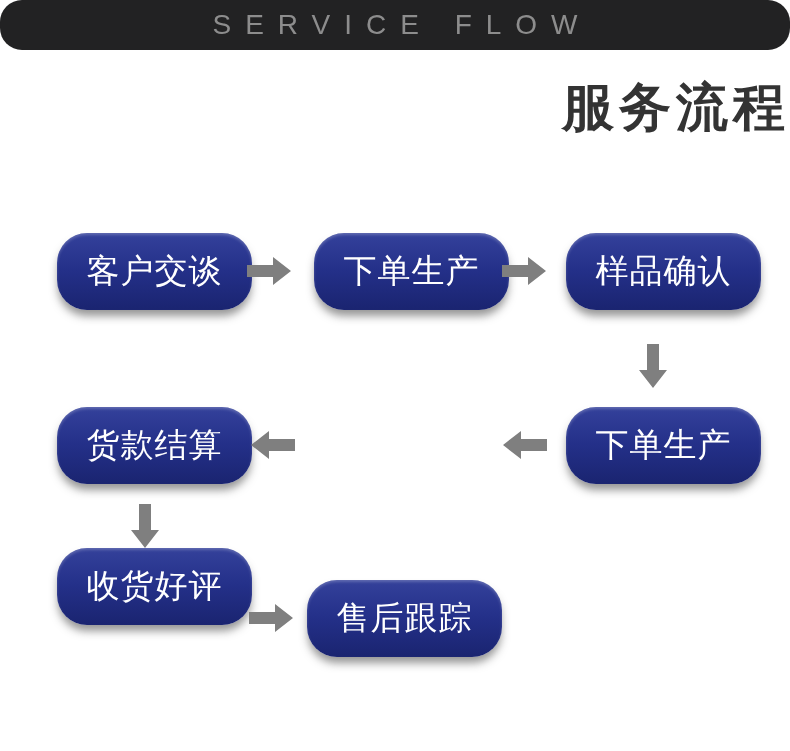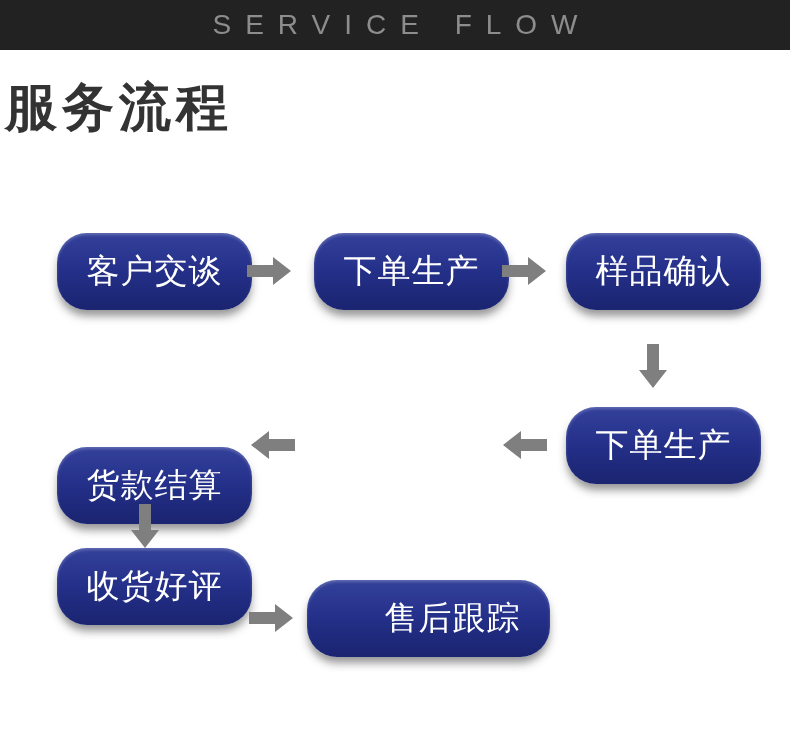--- a/index.html
+++ b/index.html
@@ -2,27 +2,27 @@
 <html><head>
 <meta charset="utf-8">
 <style>
   html,body{margin:0;padding:0;background:#ffffff;}
   .page{
     position:relative;width:790px;height:751px;overflow:hidden;background:#ffffff;
     font-family:"Liberation Sans","DejaVu Sans",sans-serif;
   }
   .topbar{
     position:absolute;left:0;top:0;width:790px;height:50px;background:#222223;
-    display:flex;align-items:center;justify-content:center;
+    display:flex;align-items:center;justify-content:center;border-radius:22px;
   }
   .topbar span{
     color:#8d8d8d;font-size:28px;font-weight:400;letter-spacing:14px;text-indent:14px;
   }
   .title{
-    position:absolute;left:0;top:76px;width:790px;margin:0;text-align:left;
+    position:absolute;left:0;top:76px;width:790px;margin:0;text-align:right;
     font-size:52px;line-height:62px;font-weight:900;color:#333333;letter-spacing:5px;text-indent:5px;
   }
   .canvas{position:absolute;left:0;top:0;width:790px;height:751px;}
   .node{
     position:absolute;width:195px;height:77px;border-radius:30px;
     background:linear-gradient(180deg,#34419b 0%,#243089 48%,#1a2470 100%);
     box-shadow:0 7px 8px -1px rgba(45,45,45,.5), inset 0 2px 3px rgba(255,255,255,.22);
     color:#ffffff;display:flex;align-items:center;justify-content:center;
     font-size:33px;font-weight:500;letter-spacing:1px;white-space:nowrap;
   }
@@ -57,21 +57,21 @@
         </svg>
     </div>
     <div class="node" style="left:566px;top:233px;">样品确认</div>
 
     <div class="arrow down" style="left:631px;top:352px;">
       <svg viewBox="0 0 44 28">
           <path d="M0 8 H26 V0 L44 14 L26 28 V20 H0 Z"></path>
         </svg>
     </div>
 
-    <div class="node" style="left:57px;top:407px;margin-top:40px;">货款结算</div>
+    <div class="node" style="left:57px;top:407px;">货款结算</div>
     <div class="arrow left" style="left:251px;top:431px;">
       <svg viewBox="0 0 44 28">
           <path d="M0 8 H26 V0 L44 14 L26 28 V20 H0 Z"></path>
         </svg>
     </div>
     <div class="arrow left" style="left:503px;top:431px;">
       <svg viewBox="0 0 44 28">
           <path d="M0 8 H26 V0 L44 14 L26 28 V20 H0 Z"></path>
         </svg>
     </div>
@@ -82,16 +82,16 @@
           <path d="M0 8 H26 V0 L44 14 L26 28 V20 H0 Z"></path>
         </svg>
     </div>
 
     <div class="node" style="left:57px;top:548px;text-align:center;">收货好评</div>
     <div class="arrow right" style="left:249px;top:604px;">
       <svg viewBox="0 0 44 28">
           <path d="M0 8 H26 V0 L44 14 L26 28 V20 H0 Z"></path>
         </svg>
     </div>
-    <div class="node" style="left:307px;top:580px;padding-left:48px;">售后跟踪</div>
+    <div class="node" style="left:307px;top:580px;">售后跟踪</div>
 
   </div>
 </div>
 
 </body></html>

